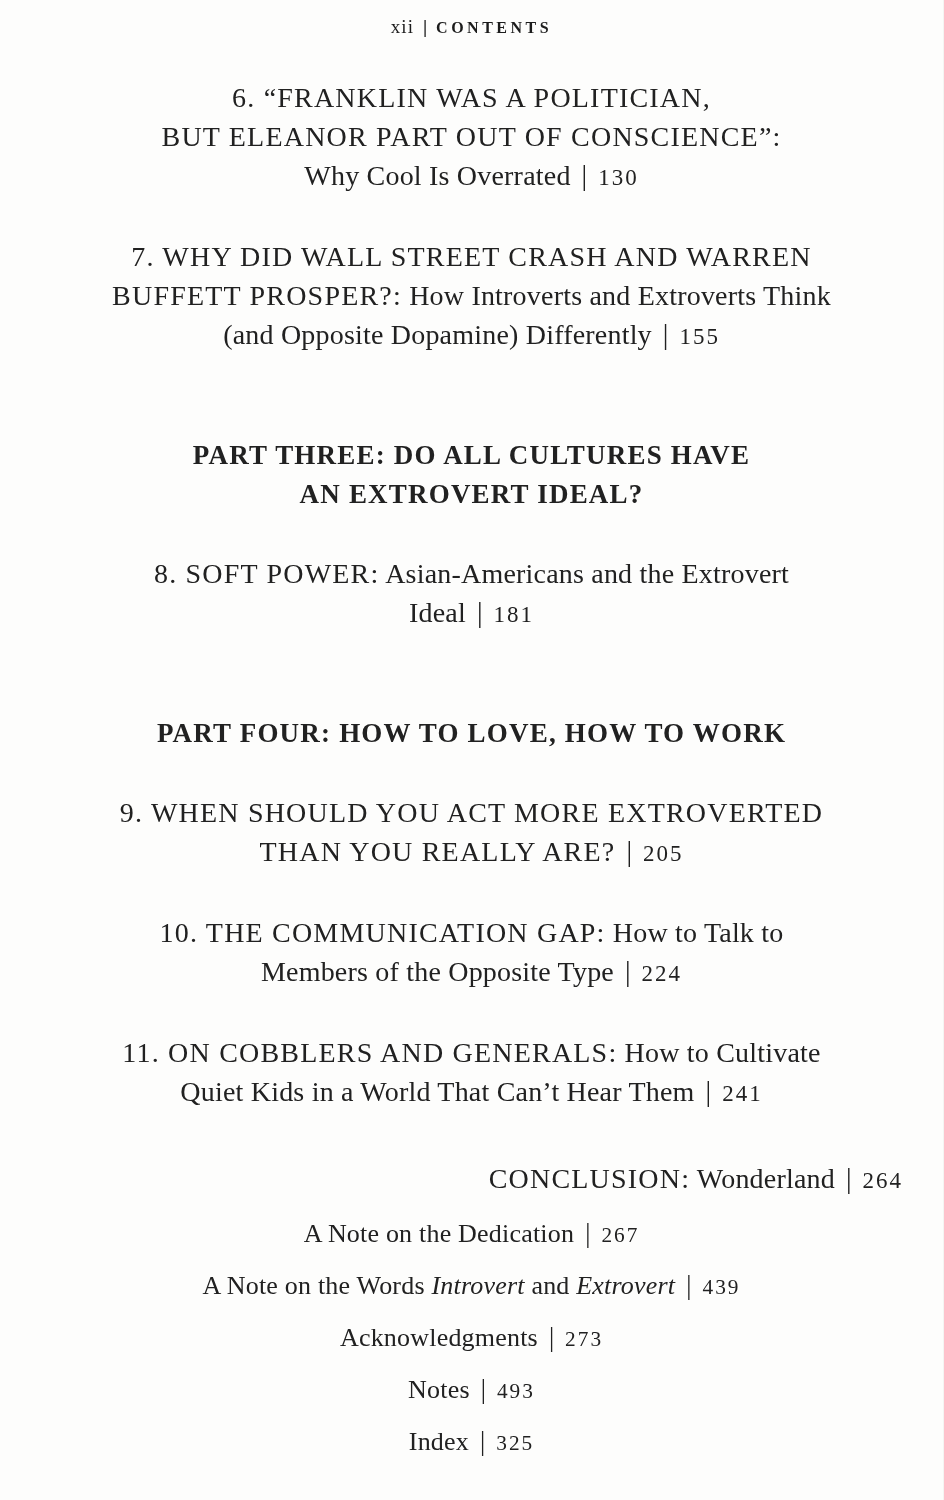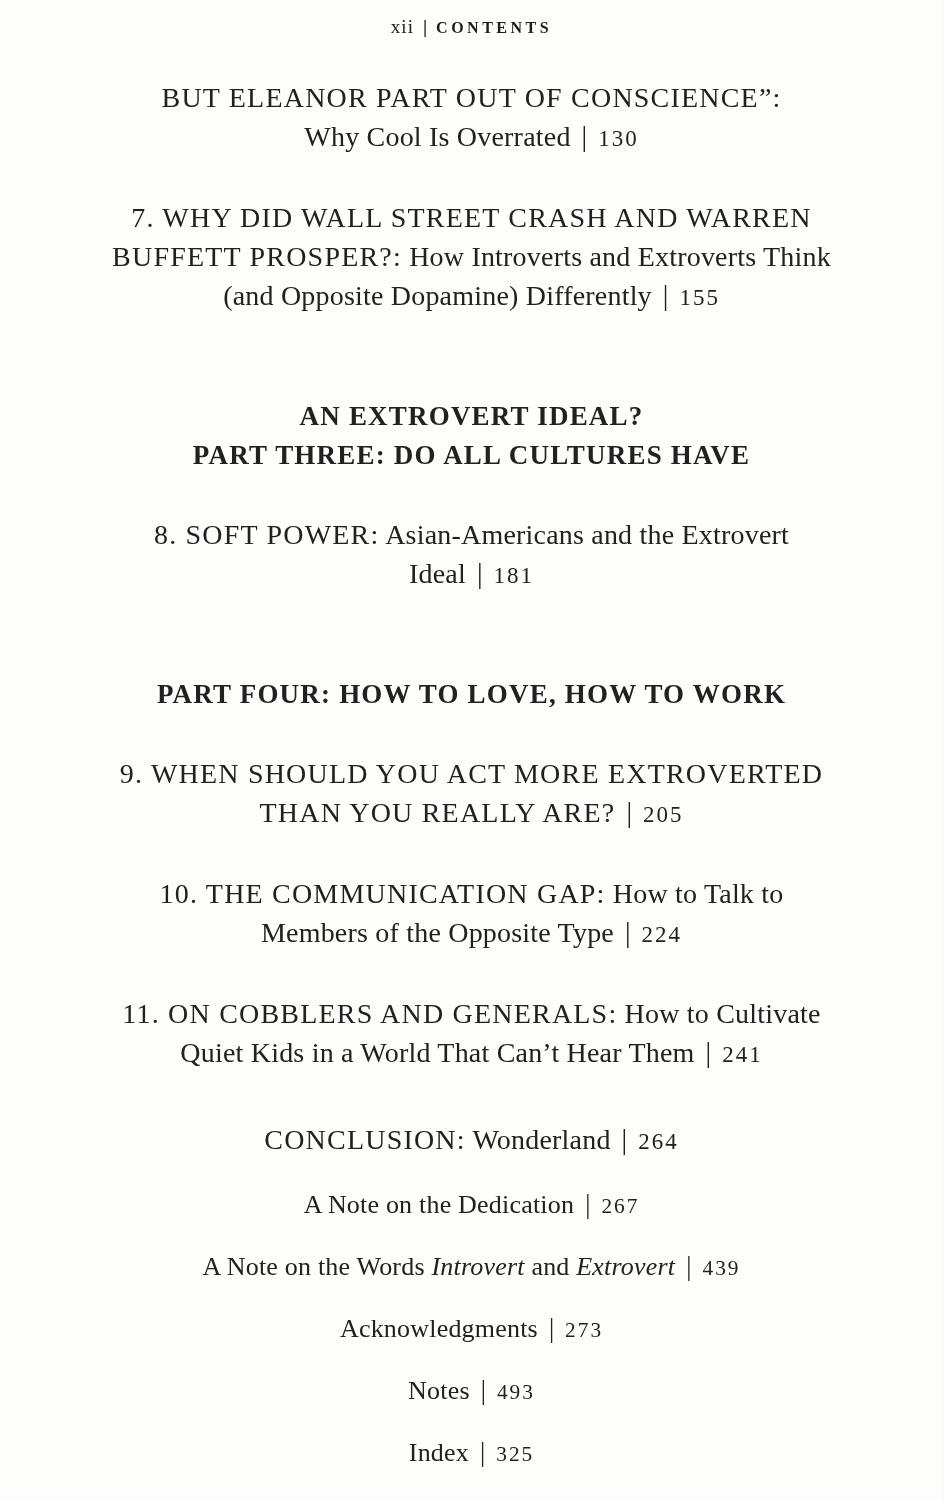--- a/index.html
+++ b/index.html
@@ -43,22 +43,22 @@
   }
   
   .entry { margin: 0; }
   .entry .line {
     font-size: 28px;
     line-height: 39px;
     white-space: nowrap;
   }
   .entry-chapter   { margin-top: 40px; }
   .entry-part      { margin-top: 80px; }
-  .entry-conclusion{ margin-top: 46px; }
-  .entry-back      { margin-top: 27px; }
+  .entry-conclusion{ margin-top: 46px; text-align: right; }
+  .entry-back      { margin-top: 17px; }
   .entry-back .line {
     font-size: 26px;
     line-height: 34px;
   }
   .entry-part .line {
     font-weight: bold;
     font-size: 27px;
     letter-spacing: 1.2px;
   }
   .seg-caps {
@@ -82,31 +82,32 @@
 </style>
 </head>
 <body>
 
 <div class="page">
   <div class="running-head">
     <span class="folio">xii</span><span class="head-sep">|</span><span class="head-title">CONTENTS</span>
   </div>
   <div>
       <div class="entry entry-chapter">
+        <div class="line"><span class="seg-caps">6. “FRANKLIN WAS A POLITICIAN,</span></div>
         <div class="line"><span class="seg-caps">BUT ELEANOR PART OUT OF CONSCIENCE”:</span></div>
         <div class="line"><span class="seg-roman">Why Cool Is Overrated</span><span class="seg-sep">|</span><span class="seg-page">130</span></div>
       </div>
       <div class="entry entry-chapter">
         <div class="line"><span class="seg-caps">7. WHY DID WALL STREET CRASH AND WARREN</span></div>
         <div class="line"><span class="seg-caps">BUFFETT PROSPER?:</span><span class="seg-roman"> How Introverts and Extroverts Think</span></div>
         <div class="line"><span class="seg-roman">(and Opposite Dopamine) Differently</span><span class="seg-sep">|</span><span class="seg-page">155</span></div>
       </div>
       <div class="entry entry-part">
+        <div class="line"><span class="seg-caps">PART THREE: DO ALL CULTURES HAVE</span></div>
         <div class="line"><span class="seg-caps">AN EXTROVERT IDEAL?</span></div>
-        <div class="line"><span class="seg-caps">PART THREE: DO ALL CULTURES HAVE</span></div>
       </div>
       <div class="entry entry-chapter">
         <div class="line"><span class="seg-caps">8. SOFT POWER:</span><span class="seg-roman"> Asian-Americans and the Extrovert</span></div>
         <div class="line"><span class="seg-roman">Ideal</span><span class="seg-sep">|</span><span class="seg-page">181</span></div>
       </div>
       <div class="entry entry-part">
         <div class="line"><span class="seg-caps">PART FOUR: HOW TO LOVE, HOW TO WORK</span></div>
       </div>
       <div class="entry entry-chapter">
         <div class="line"><span class="seg-caps">9. WHEN SHOULD YOU ACT MORE EXTROVERTED</span></div>

